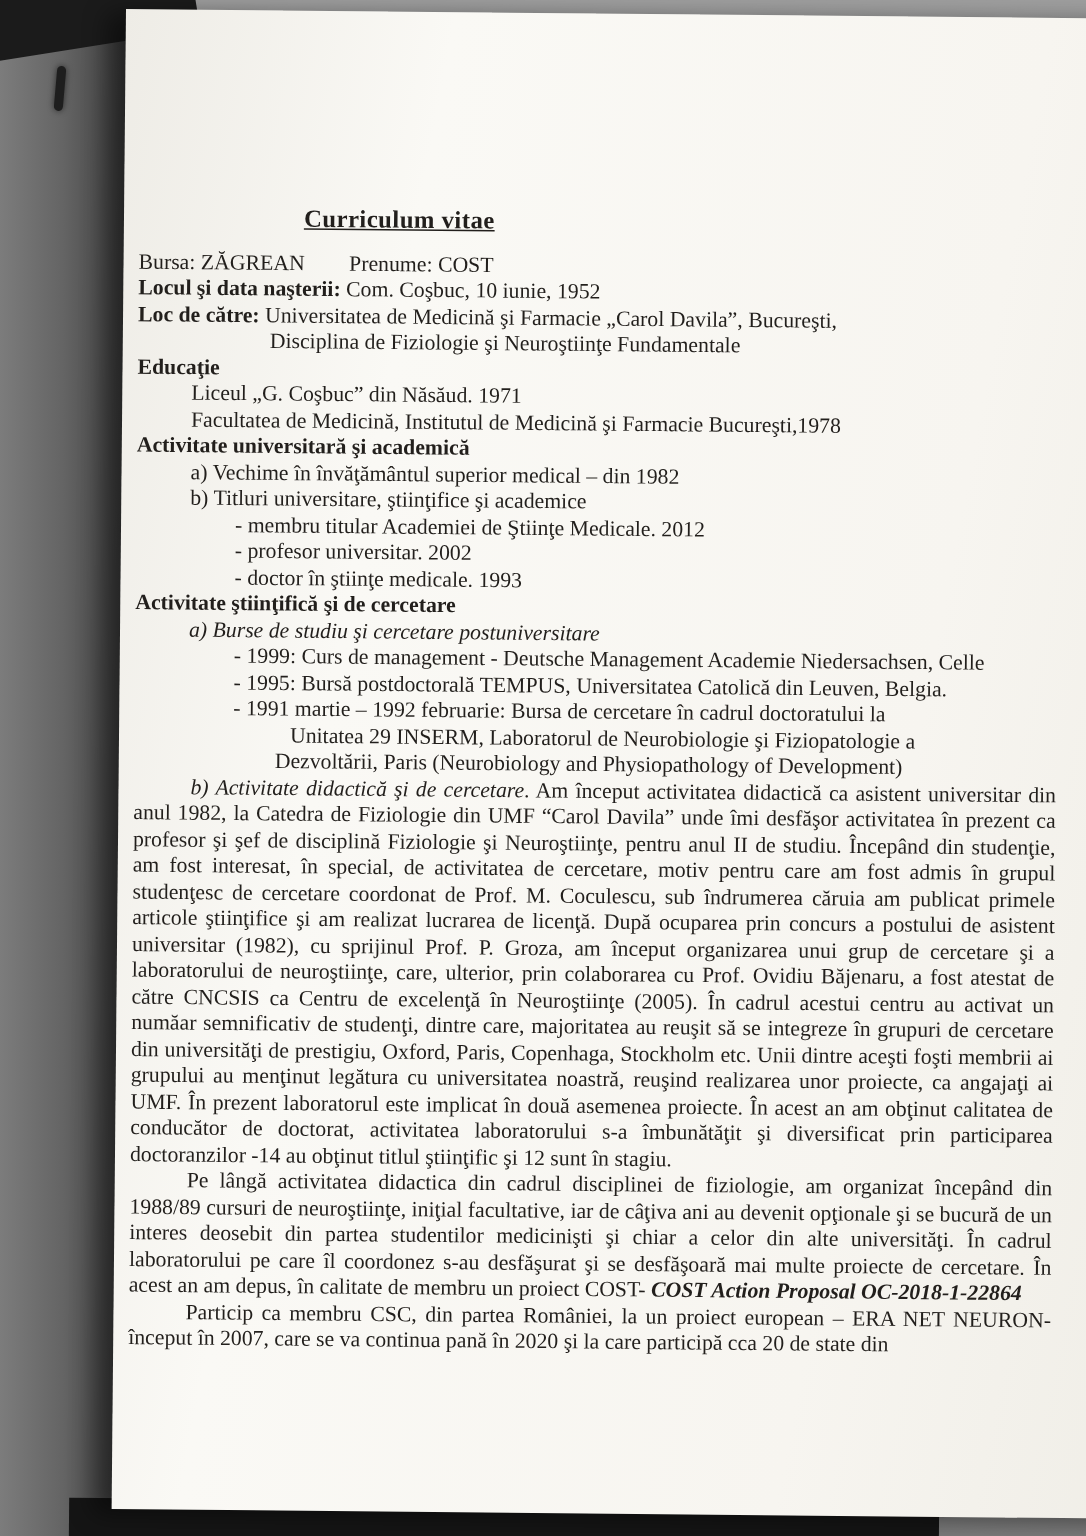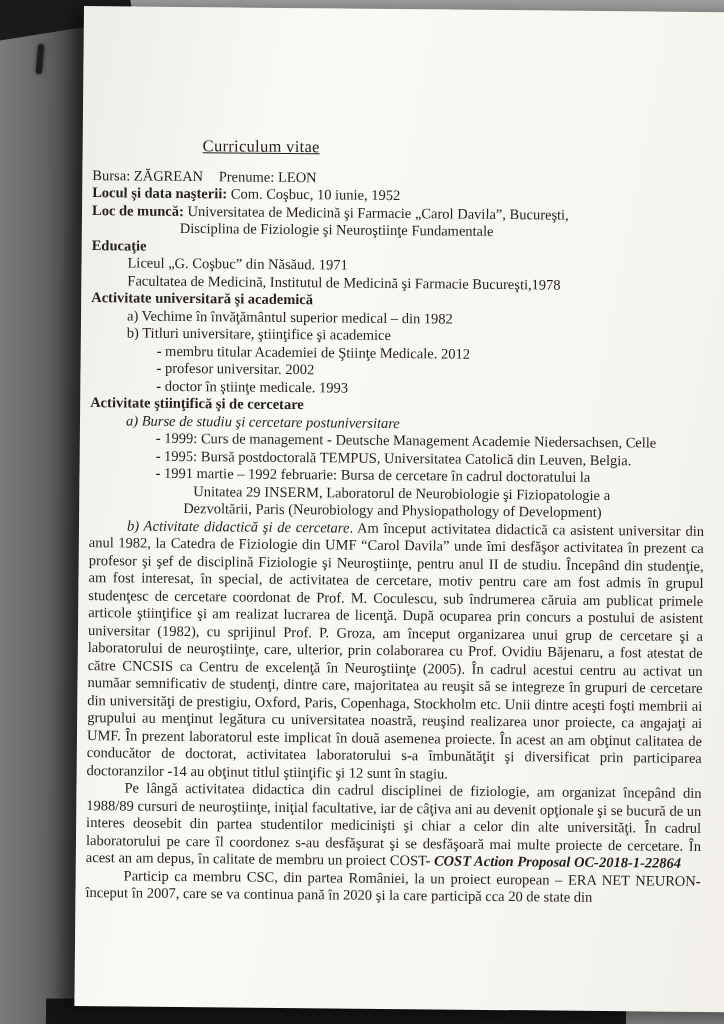--- a/index.html
+++ b/index.html
@@ -30,28 +30,28 @@
   .page {
     position:absolute; left:84px; top:6px; width:706px; height:1000px;
     background:linear-gradient(100deg,#eeece6 0%,#faf9f5 25%,#f7f5f0 70%,#efede6 100%);
     transform:rotate(0.55deg); transform-origin:top left;
     box-shadow:-12px 3px 16px rgba(0,0,0,.45);
     padding:130px 81px 30px 10px;
     color:#221f1c; font-size:14.5px; line-height:17.5px;
   }
   .title {
     display:inline-block; margin-left:110px; margin-bottom:13px;
-    font-size:16.5px; font-weight:normal; text-decoration:underline;
+    font-size:16.5px; font-weight:bold; text-decoration:underline;
     letter-spacing:.3px;
     text-align:center;
   }
   .line { min-height:17.5px; white-space:nowrap; }
   .b { font-weight:bold; }
   .ital { font-style:italic; }
-  .gap-label { margin-left:12px; }
+  .gap-label { margin-left:26px; }
   .id  { margin-left:88px; }
   .i1  { margin-left:36px; }
   .i2  { margin-left:66px; }
   .i3  { margin-left:104px; }
   .i3b { margin-left:94px; }
   .para { text-align:justify; text-indent:38px; }
 </style>
 </head>
 <body>
 
@@ -62,30 +62,30 @@
   <div class="bottom-strip"></div>
 
   <div class="page">
 
     <h1 class="title">Curriculum vitae</h1>
 
     <div class="line">
       <span>Bursa:</span>
       <span>ZĂGREAN</span>
       <span class="gap-label">Prenume:</span>
-      <span>LEON</span>
+      <span>COST</span>
     </div>
 
     <div class="line">
       <span class="b">Locul şi data naşterii:</span>
       <span>Com. Coşbuc, 10 iunie, 1952</span>
     </div>
 
     <div class="line">
-      <span class="b">Loc de muncă:</span>
+      <span class="b">Loc de către:</span>
       <span>Universitatea de Medicină şi Farmacie „Carol Davila”, Bucureşti,</span>
     </div>
     <div class="line id">Disciplina de Fiziologie şi Neuroştiinţe Fundamentale</div>
 
     <div class="line b">Educaţie</div>
     <div class="line i1">Liceul „G. Coşbuc” din Năsăud. 1971</div>
     <div class="line i1">Facultatea de Medicină, Institutul de Medicină şi Farmacie Bucureşti,1978</div>
 
     <div class="line b">Activitate universitară şi academică</div>
     <div class="line i1">a) Vechime în învăţământul superior medical – din 1982</div>

